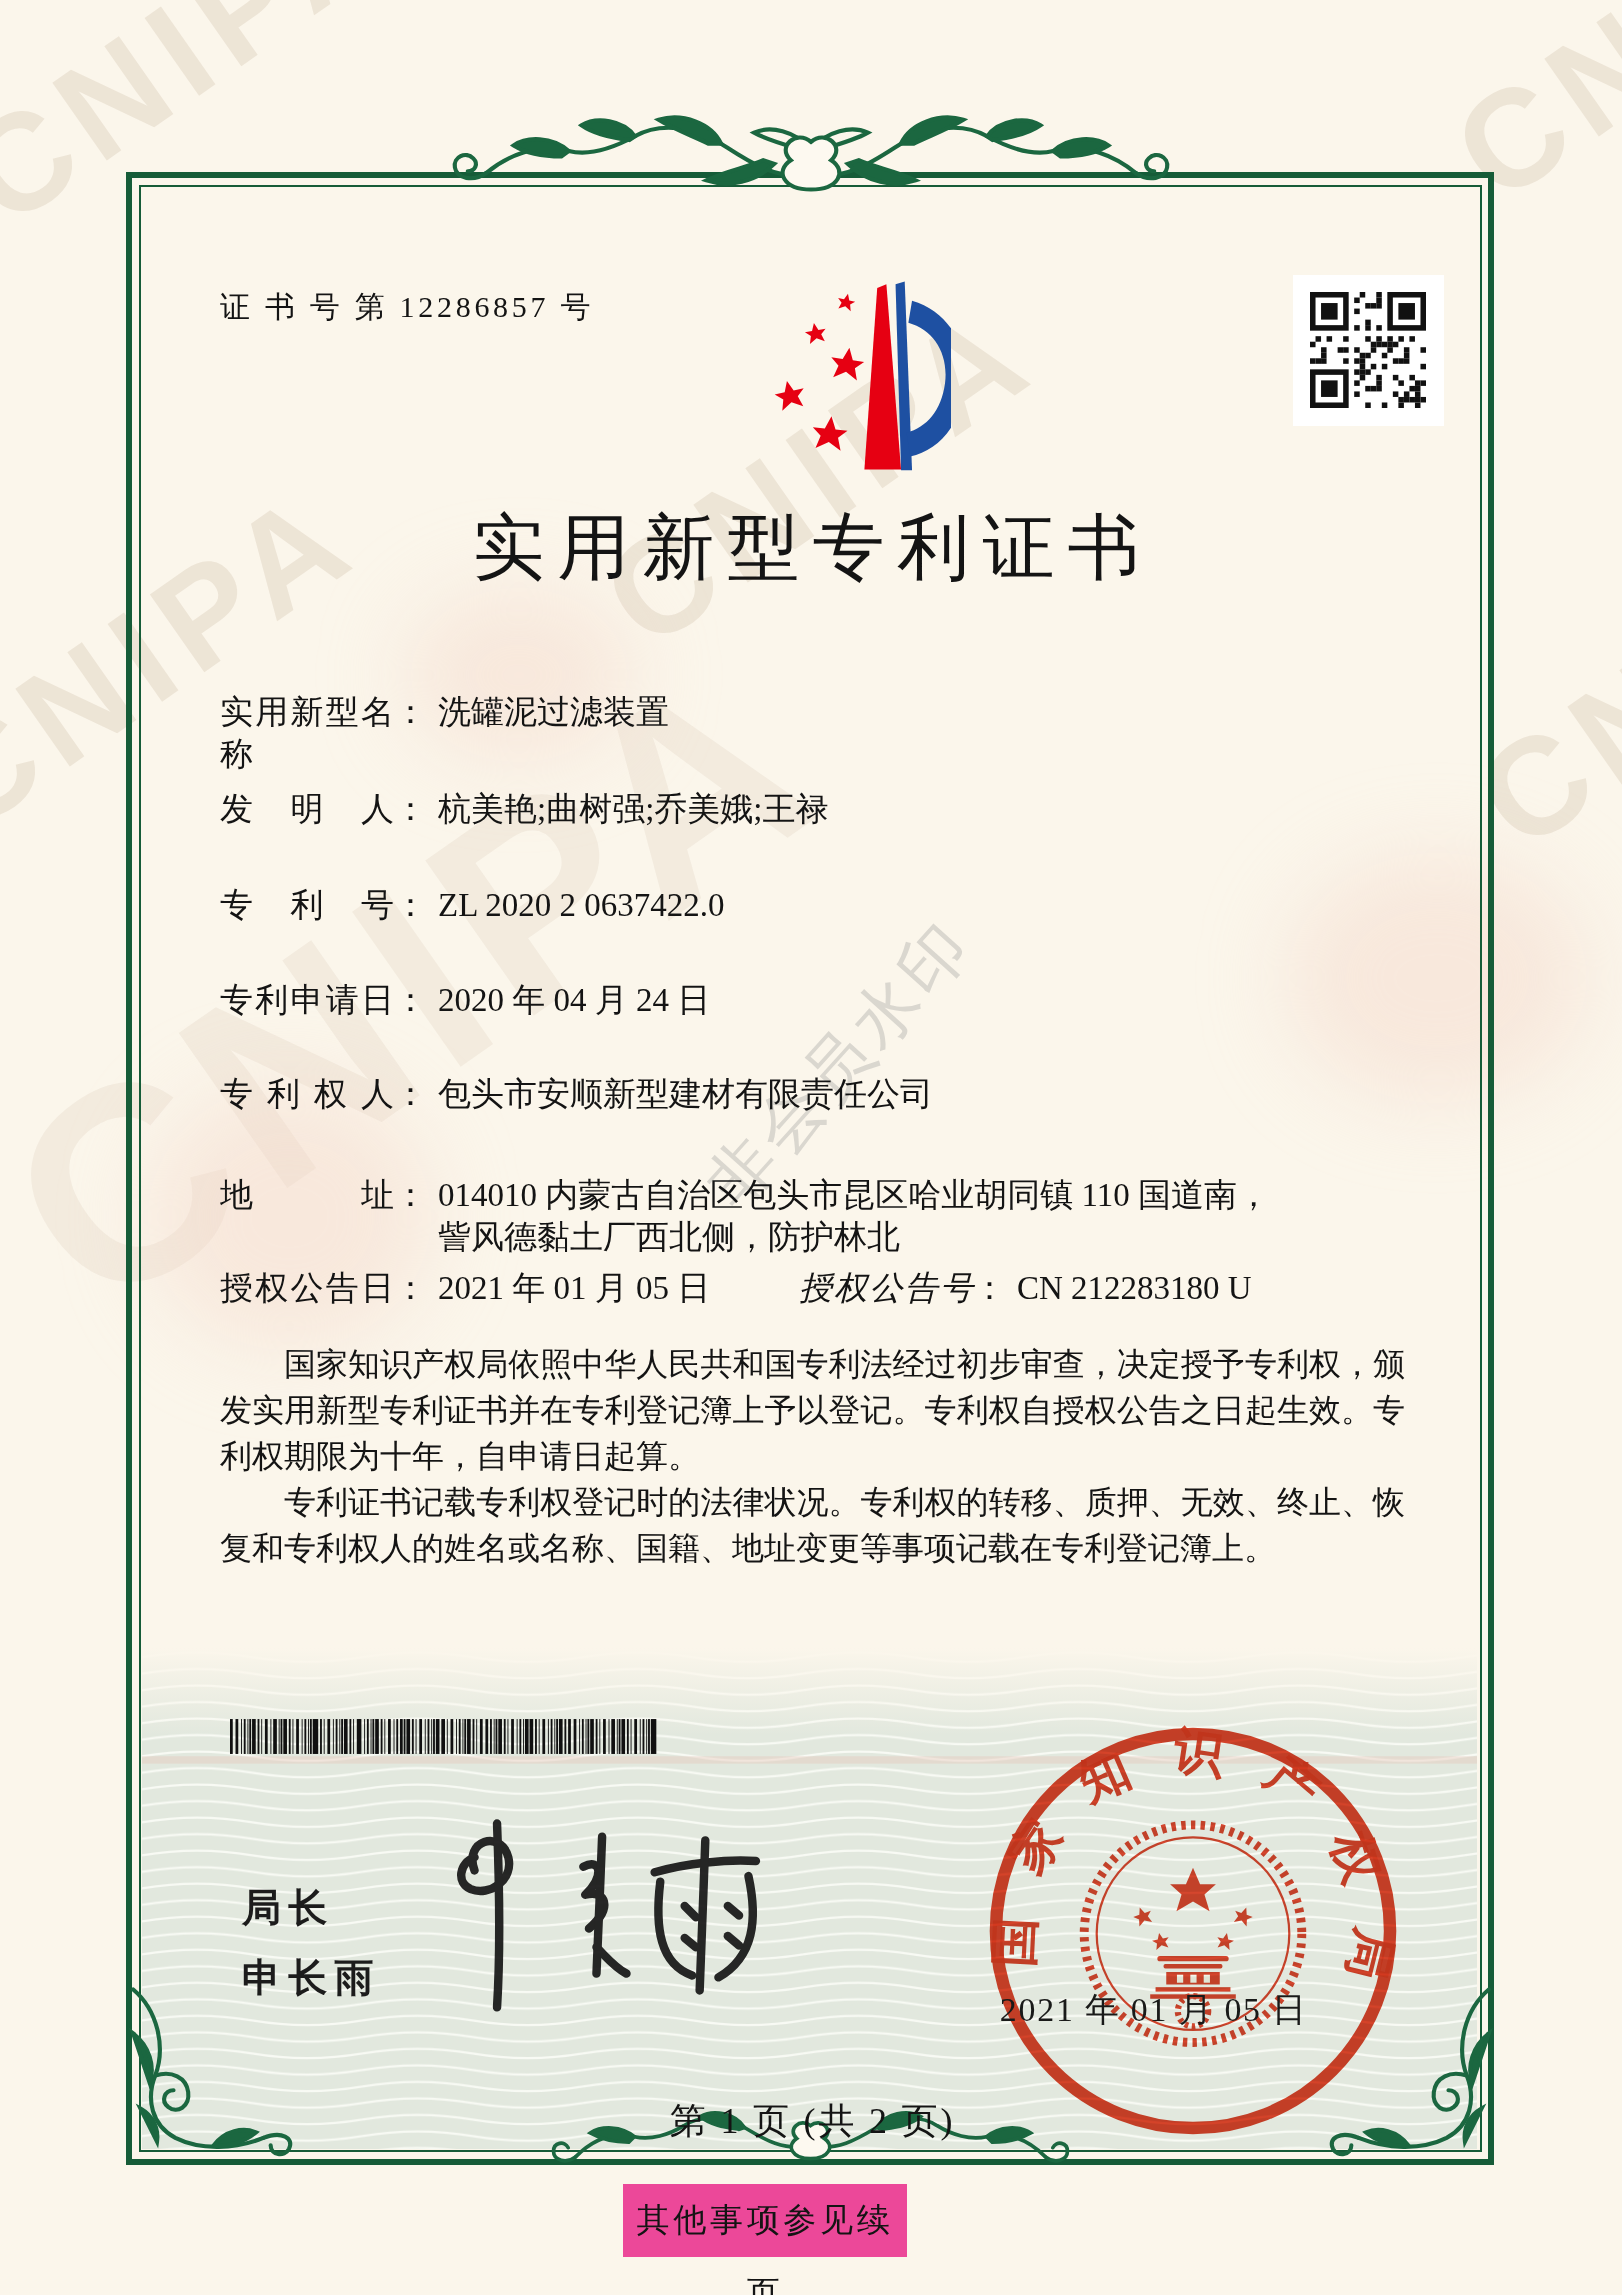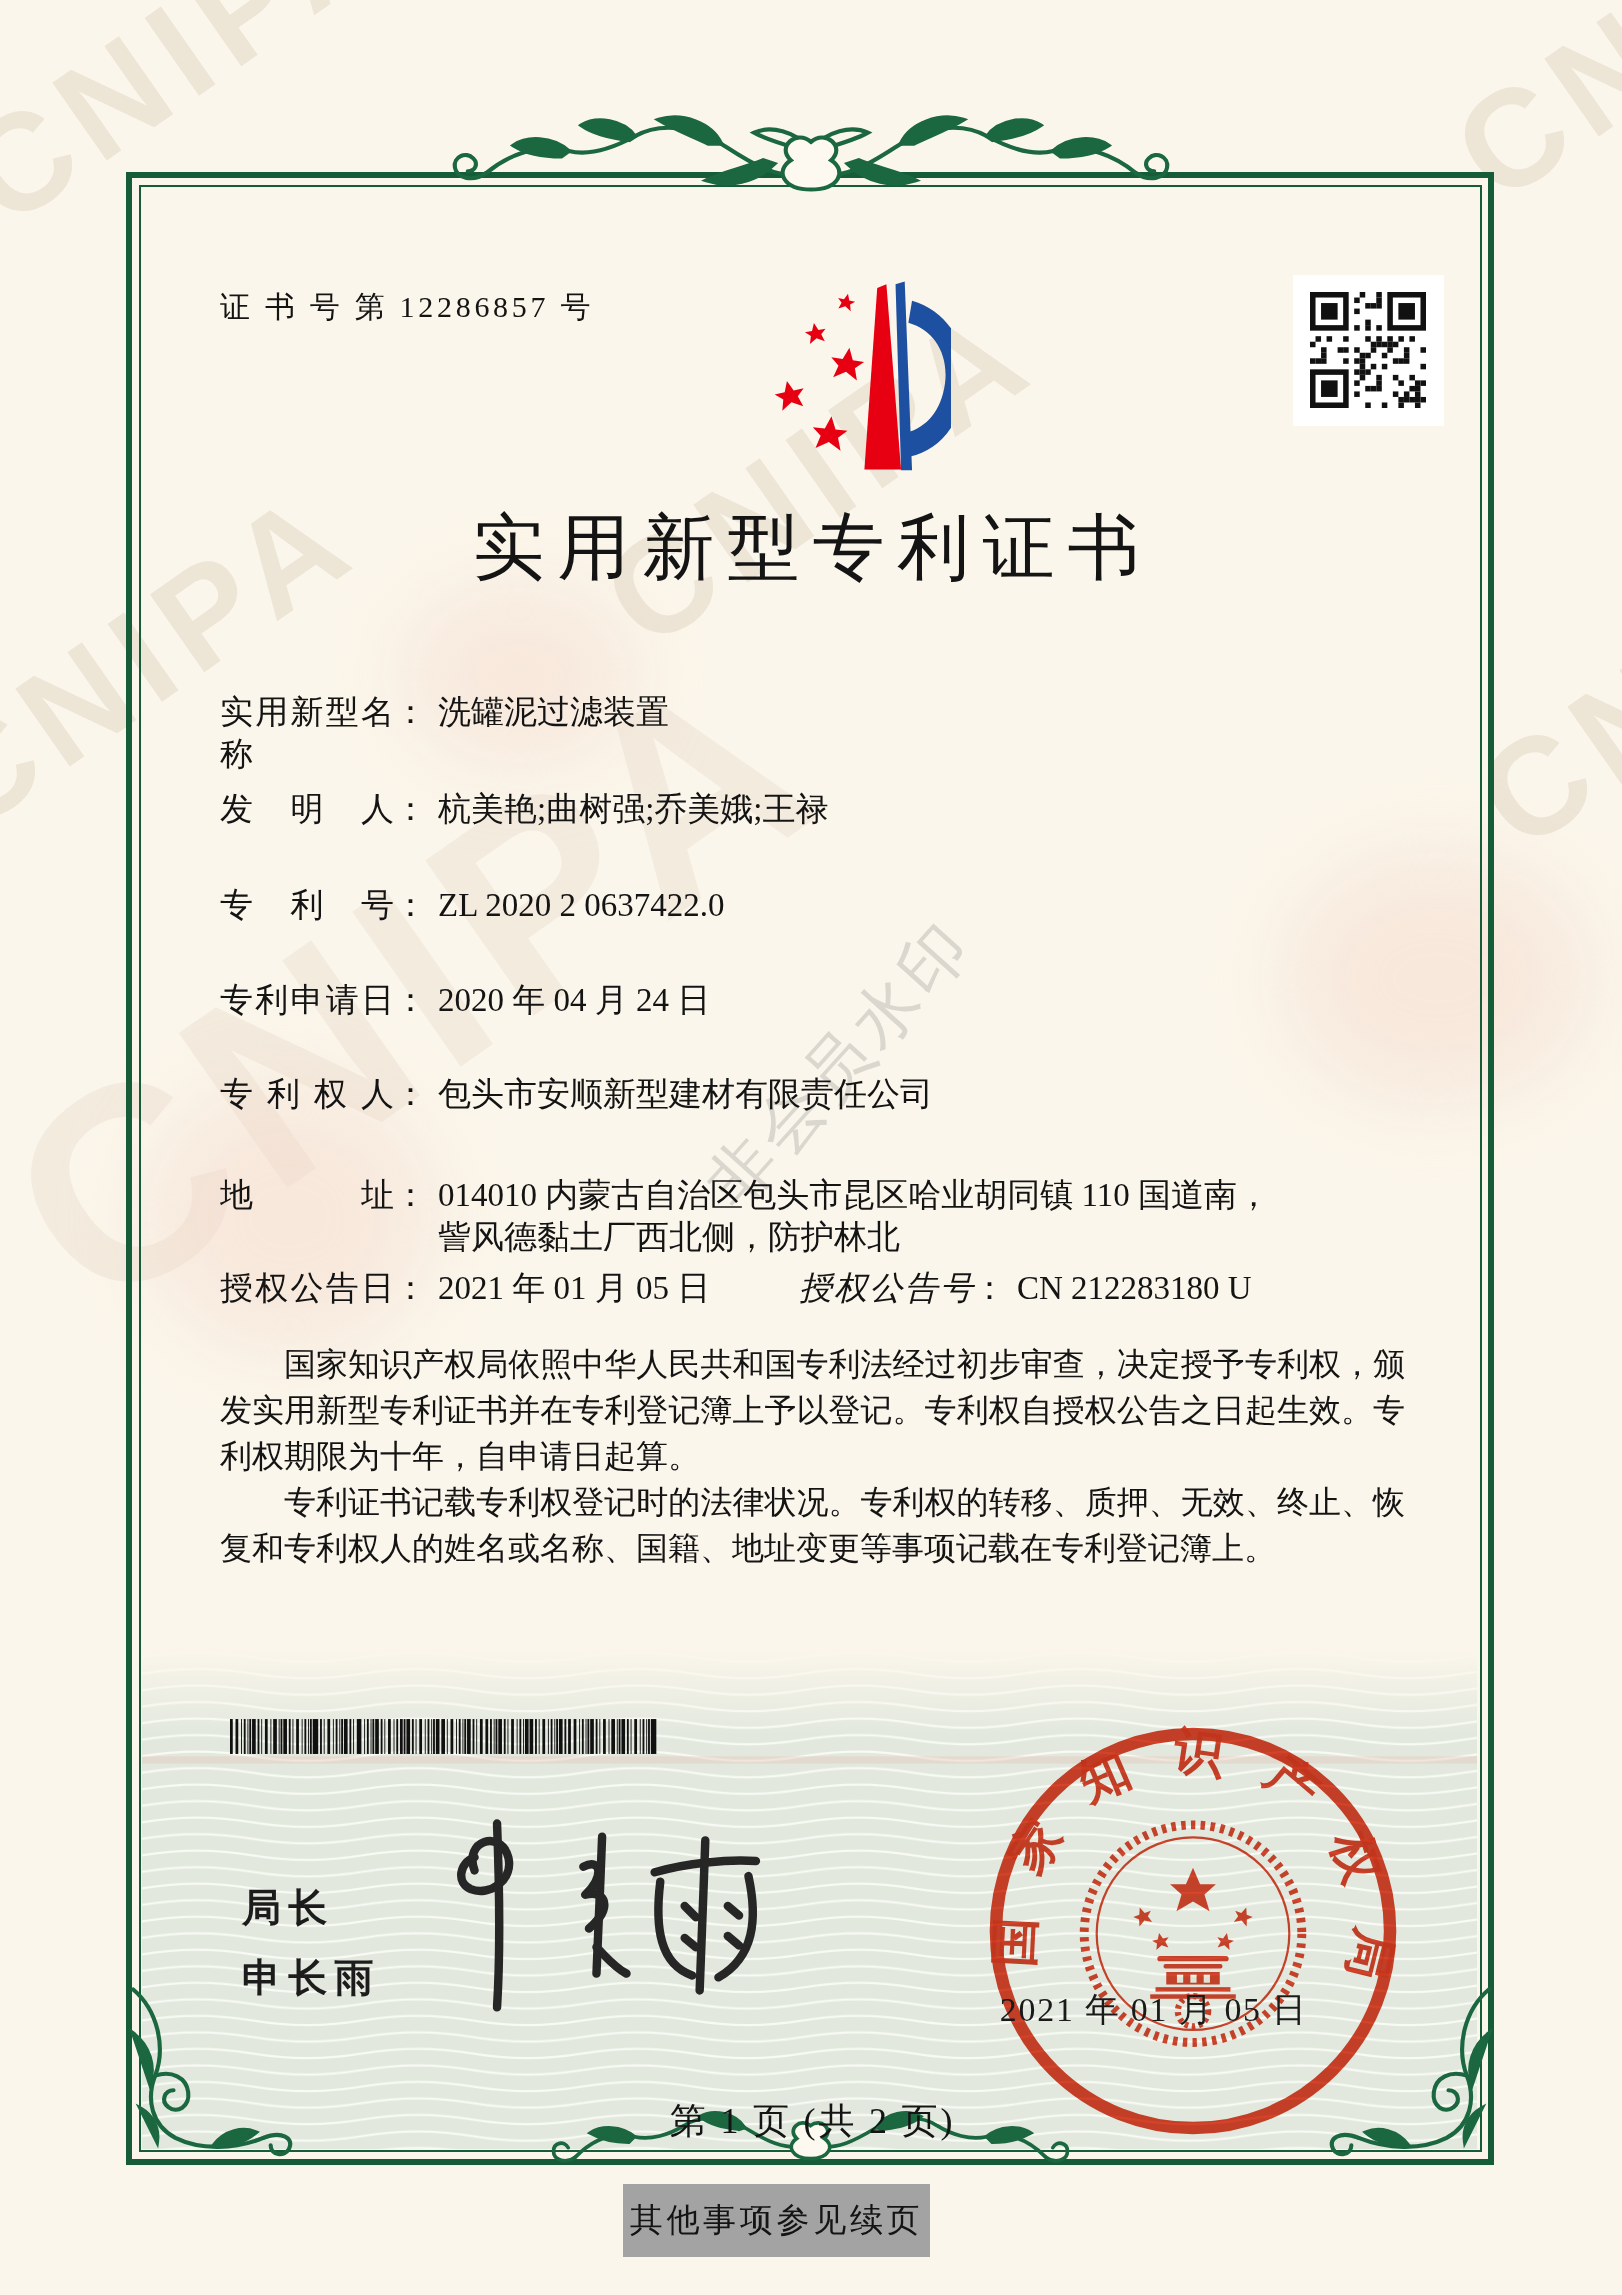--- a/index.html
+++ b/index.html
@@ -33,21 +33,21 @@
   .fvalue{display:inline-block;margin-left:11px;vertical-align:top;max-width:992px;}
   .pair2{position:absolute;left:579px;top:0;white-space:nowrap;}
   .pair2 .flabel{width:174px;font-style:italic;}
   .body-text{position:absolute;left:220px;top:1341px;width:1185px;font-size:32px;line-height:46px;
              text-align:justify;z-index:5;}
   .body-text p{margin:0;text-indent:2em;}
   .sig-label{position:absolute;left:242px;font-family:"Liberation Sans","DejaVu Sans",sans-serif;
              font-weight:bold;font-size:39px;letter-spacing:7.3px;z-index:5;color:#1c1c1c;}
   .page-info{position:absolute;left:220px;top:2097px;width:1185px;text-align:center;font-size:36px;
              letter-spacing:2.8px;z-index:5;}
-  .note-box{position:absolute;left:623px;top:2184px;width:307px;height:73px;background:#a3a3a3;
+  .note-box{position:absolute;left:623px;top:2184px;width:284px;height:73px;background:#ec4899;
             z-index:5;text-align:center;}
   .note-box span{display:inline-block;line-height:73px;font-size:33px;letter-spacing:3.7px;}
   .qr-box{position:absolute;left:1293px;top:275px;width:151px;height:151px;background:#fff;z-index:5;}
   .qr-box svg{position:absolute;left:17.4px;top:17.4px;}
   #seal-svg{mix-blend-mode:multiply;}
 </style>
 </head>
 <body>
 
 <div id="page">

